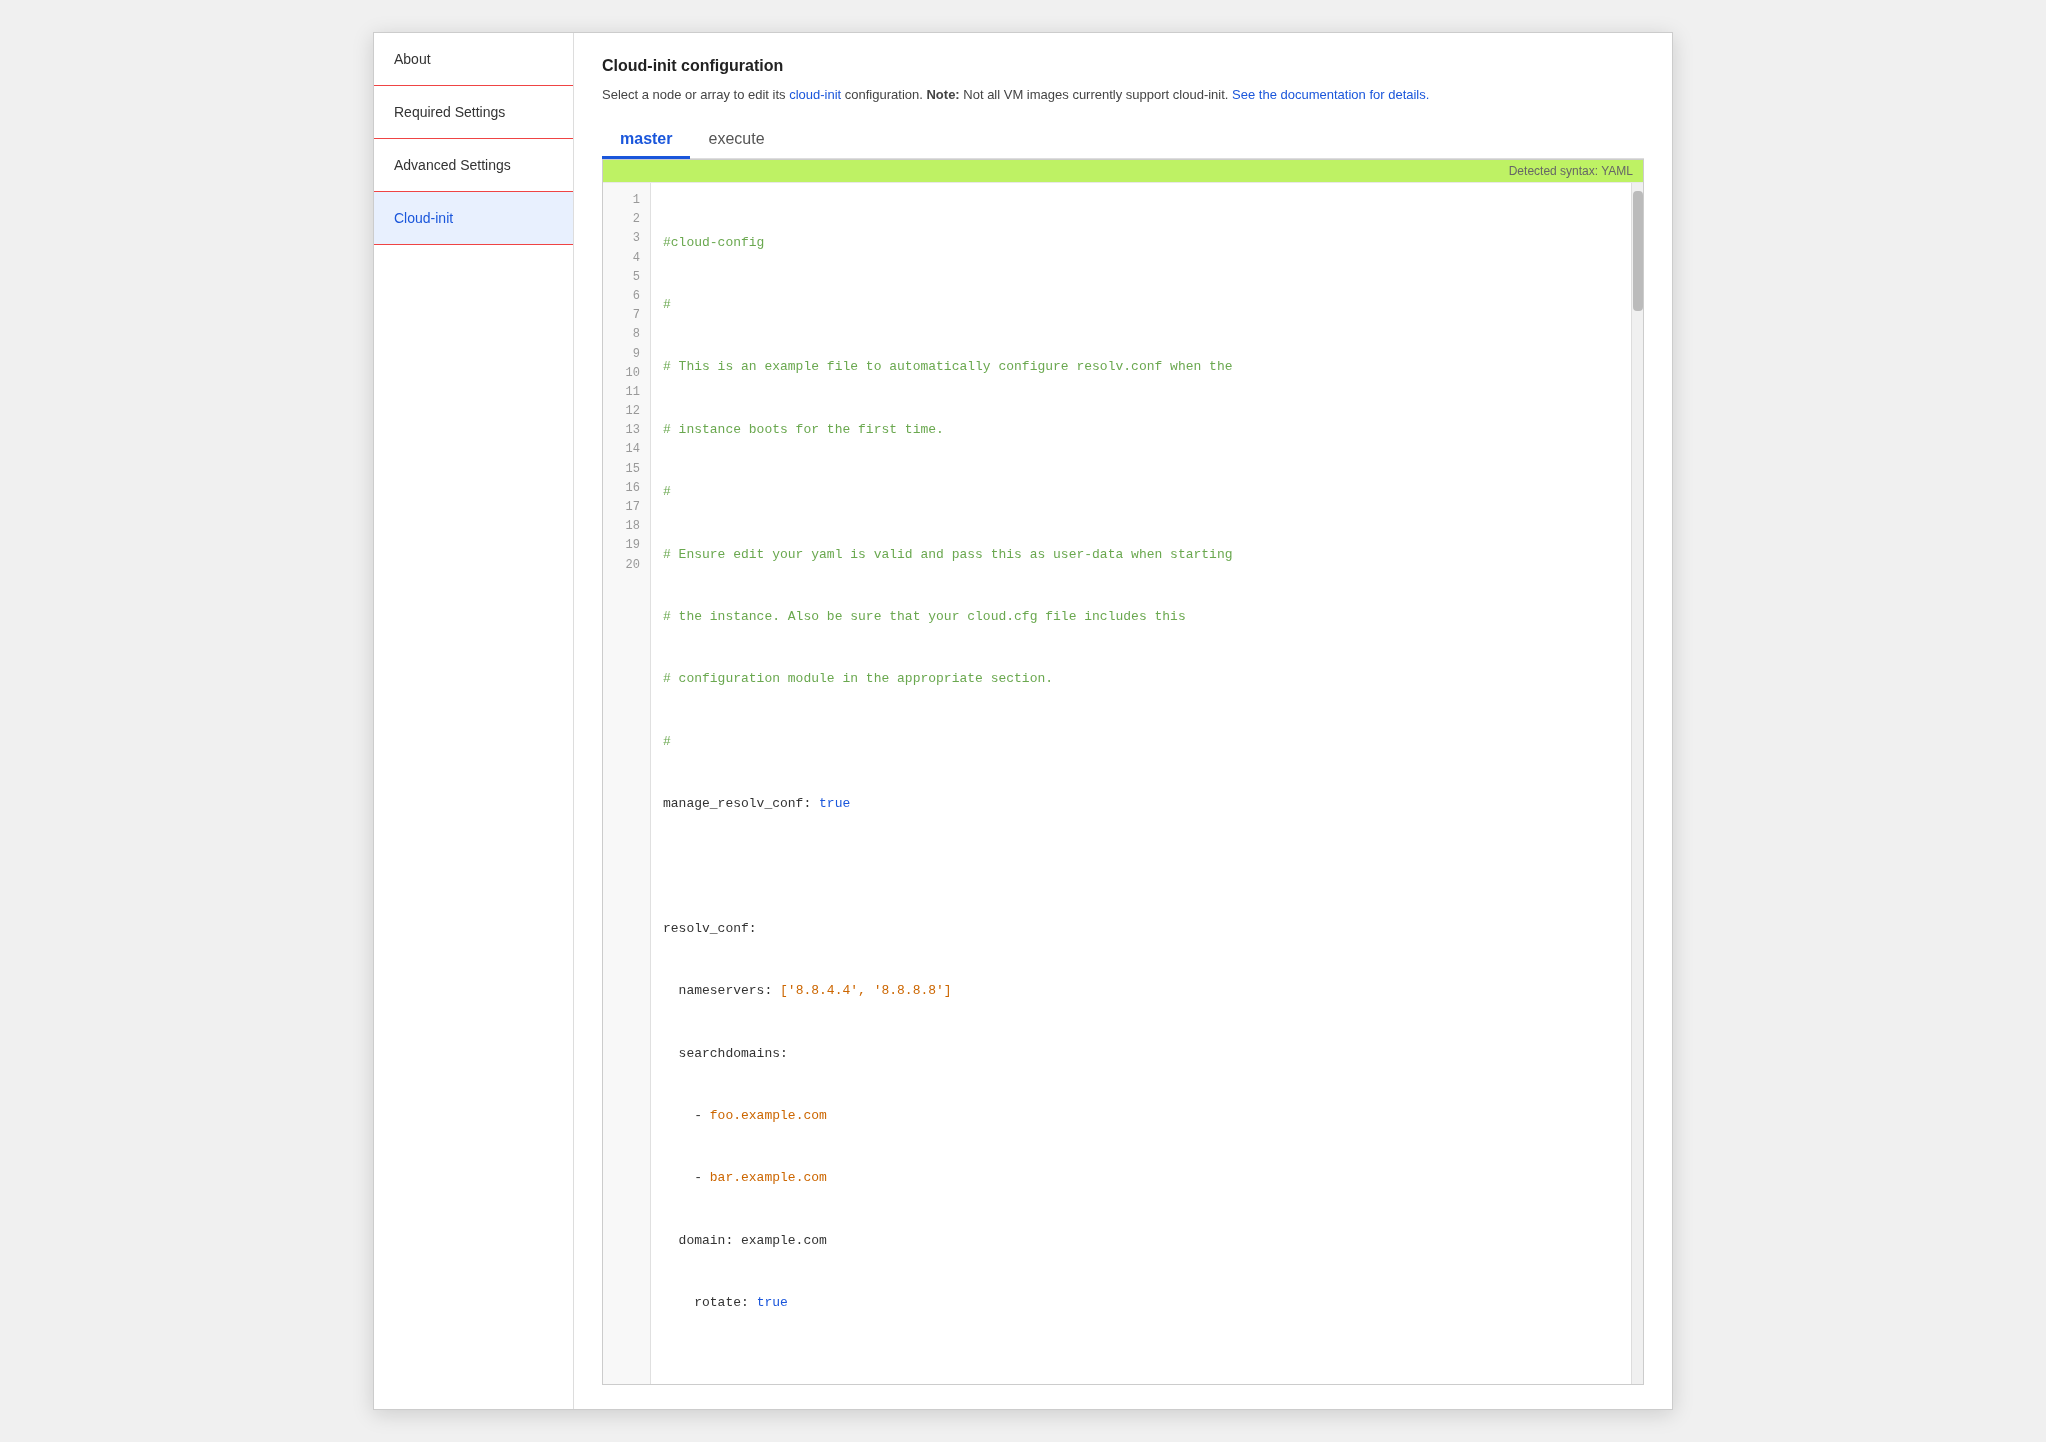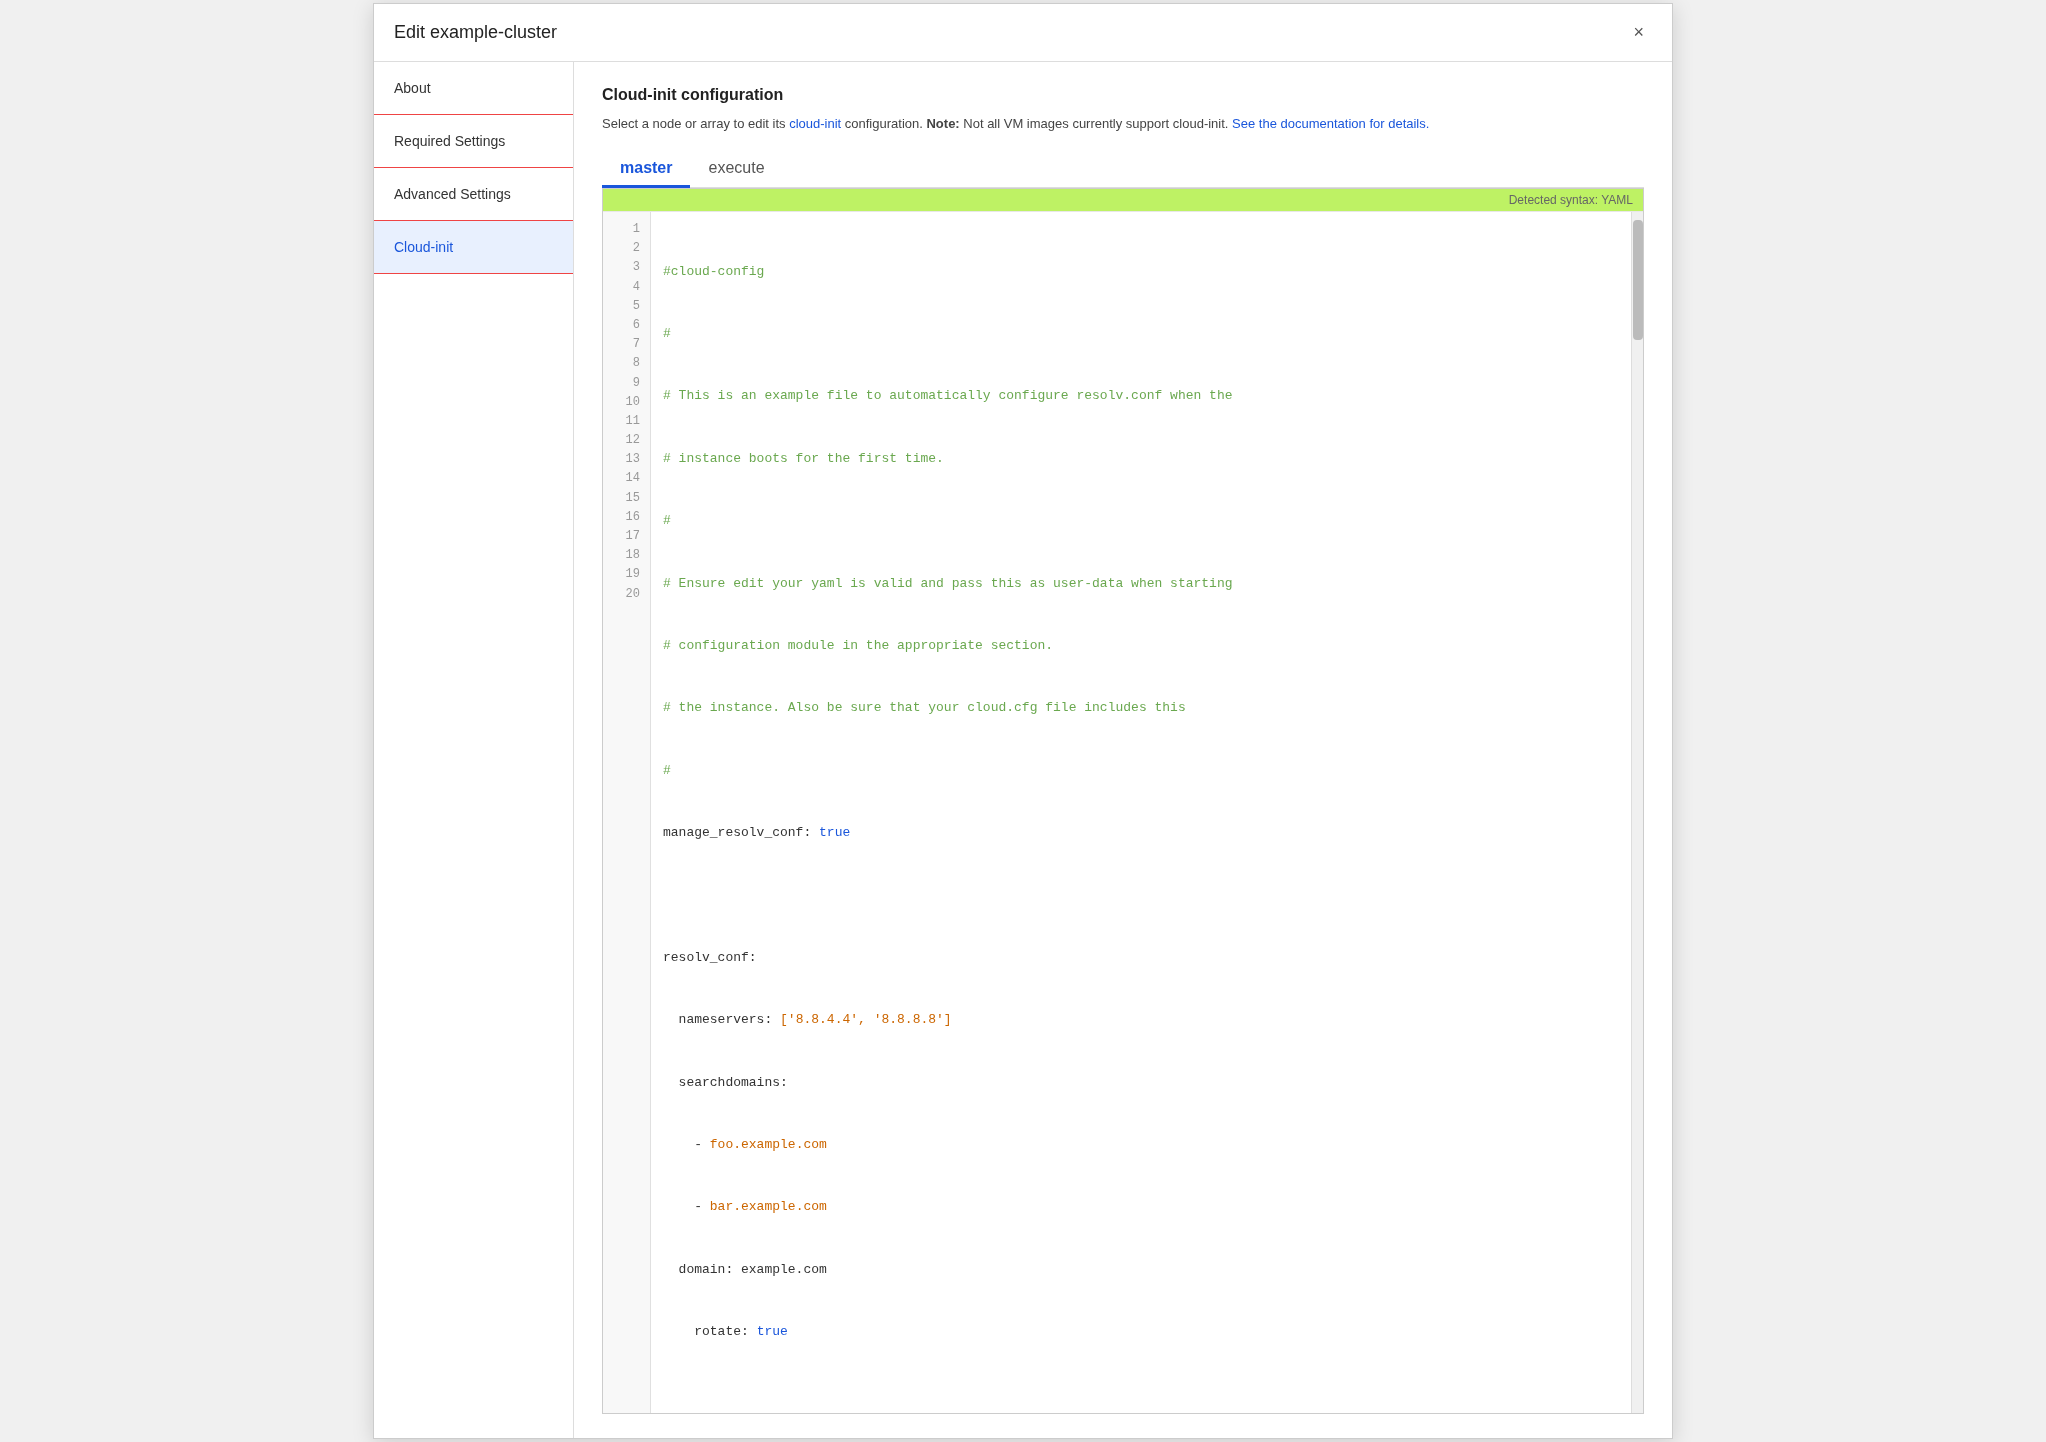--- a/index.html
+++ b/index.html
@@ -180,24 +180,20 @@
       flex-direction: column;
       flex: 1;
       overflow: hidden;
     }
   </style>
 </head>
 <body>
 
 <div class="dialog">
 
-  <div class="dialog-header">
-    <span class="dialog-title">Edit example-cluster</span>
-    <button class="close-btn">×</button>
-  </div>
 
   <div class="dialog-body">
 
     <div class="sidebar">
       <div class="sidebar-item">
         <span>About</span>
       </div>
       <div class="sidebar-item">
         <span>Required Settings</span>
       </div>
@@ -252,22 +248,22 @@
                 <span class="line-number">19</span>
                 <span class="line-number">20</span>
               </div>
               <div class="code-content">
                 <span class="code-line c-comment">#cloud-config</span>
                 <span class="code-line c-comment">#</span>
                 <span class="code-line c-comment"># This is an example file to automatically configure resolv.conf when the</span>
                 <span class="code-line c-comment"># instance boots for the first time.</span>
                 <span class="code-line c-comment">#</span>
                 <span class="code-line c-comment"># Ensure edit your yaml is valid and pass this as user-data when starting</span>
+                <span class="code-line c-comment"># the instance. Also be sure that your cloud.cfg file includes this</span>
                 <span class="code-line c-comment"># configuration module in the appropriate section.</span>
-                <span class="code-line c-comment"># the instance. Also be sure that your cloud.cfg file includes this</span>
                 <span class="code-line c-comment">#</span>
                 <span class="code-line"><span class="c-key">manage_resolv_conf</span><span class="c-colon">: </span><span class="c-value-true">true</span></span>
                 <span class="code-line">&nbsp;</span>
                 <span class="code-line"><span class="c-key">resolv_conf:</span></span>
                 <span class="code-line"><span class="c-key">  nameservers: </span><span class="c-value-string">['8.8.4.4', '8.8.8.8']</span></span>
                 <span class="code-line"><span class="c-key">  searchdomains:</span></span>
                 <span class="code-line"><span class="c-key">    - </span><span class="c-value-string">foo.example.com</span></span>
                 <span class="code-line"><span class="c-key">    - </span><span class="c-value-string">bar.example.com</span></span>
                 <span class="code-line"><span class="c-key">  domain: </span><span class="c-key">example.com</span></span>
                 <span class="code-line"><span class="c-key">    rotate: </span><span class="c-value-true">true</span></span>

